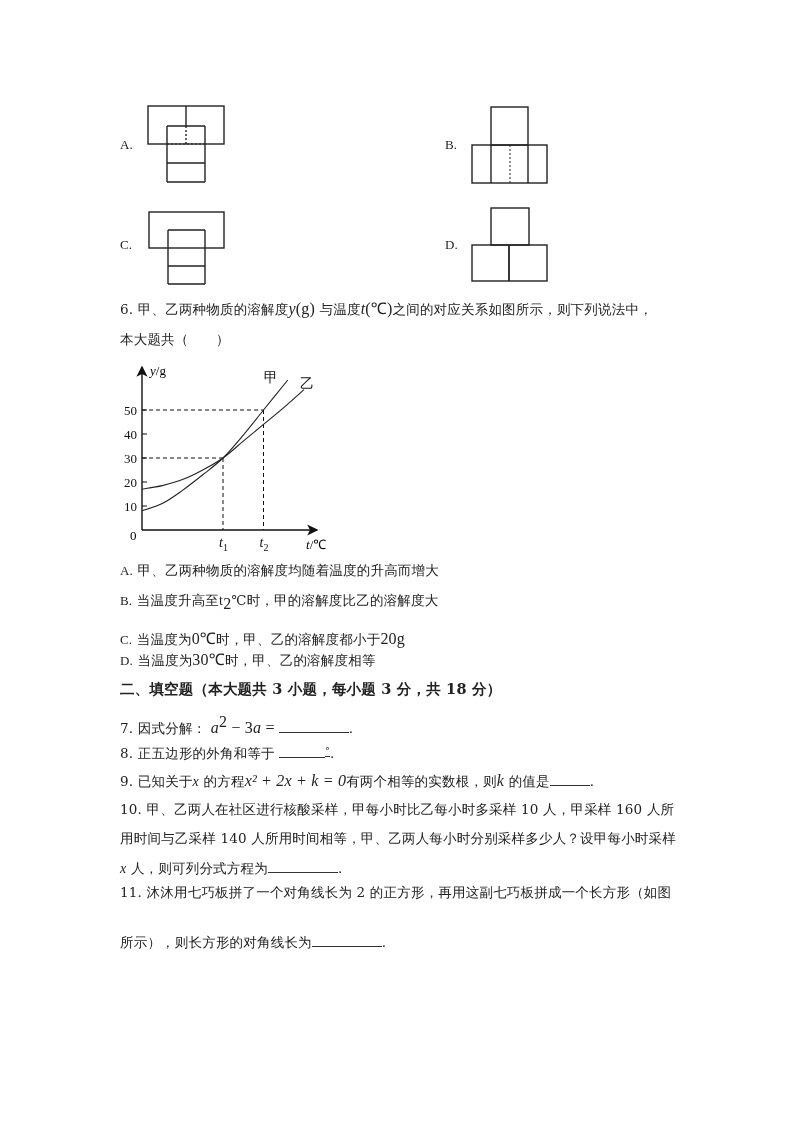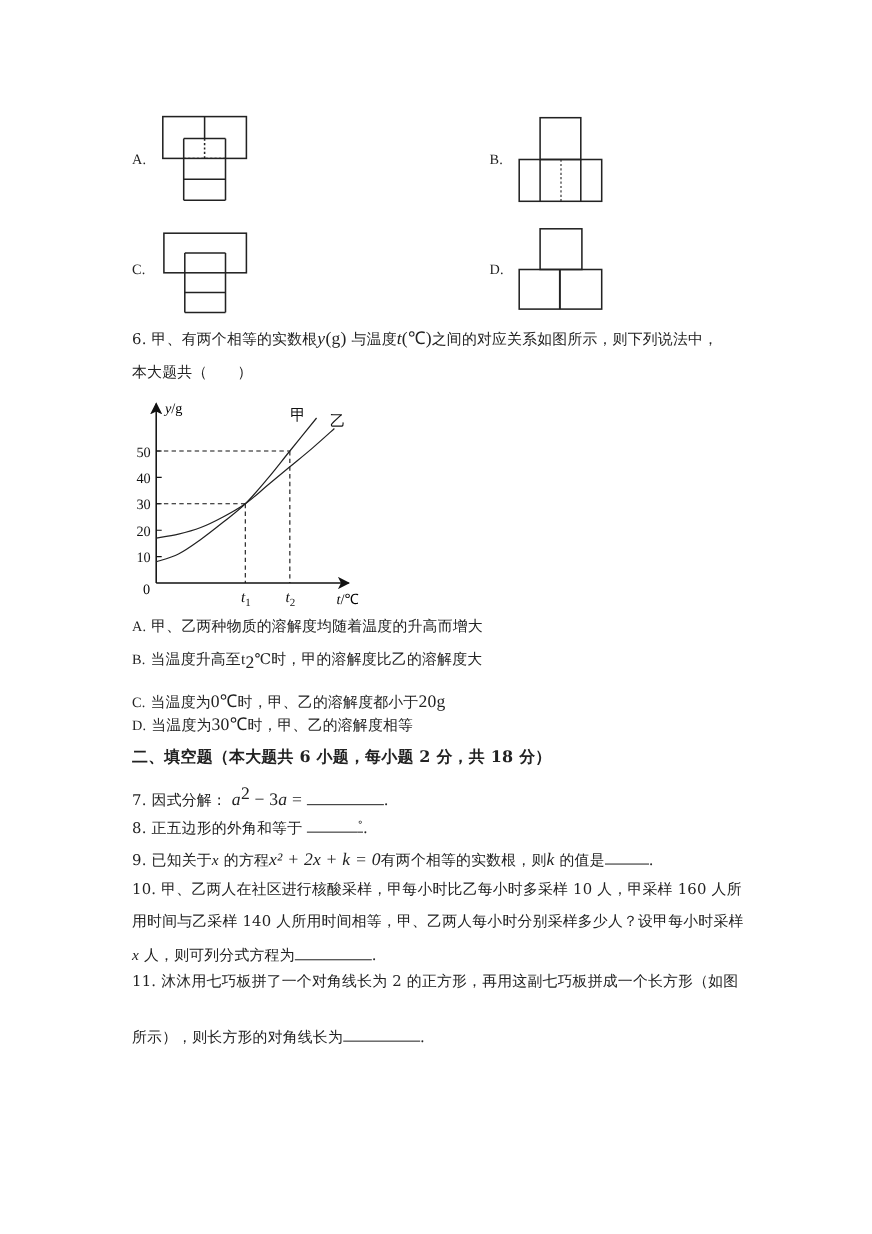--- a/index.html
+++ b/index.html
@@ -69,21 +69,21 @@
     <g fill="none" stroke="#222" stroke-width="1.4">
       <rect x="491" y="208" width="38" height="37"></rect>
       <rect x="472" y="245" width="75" height="36"></rect>
       <line x1="509" y1="245" x2="509" y2="281" stroke-width="1.8"></line>
     </g>
   </svg>
 </div>
 
 <div class="abs txt" style="left:120px;top:300px;">
   <span>6.</span>
-  <span>甲、有两个相等的实数根</span><span class="math">y</span><span class="mathr">(g)</span>
+  <span>甲、乙两种物质的溶解度</span><span class="math">y</span><span class="mathr">(g)</span>
   <span>与温度</span><span class="math">t</span><span class="mathr">(℃)</span><span>之间的对应关系如图所示，则下列说法中，</span>
 </div>
 <div class="abs txt" style="left:120px;top:330px;">本大题共（　　）</div>
 
 <div class="abs" style="left:110px;top:355px;width:230px;height:200px;">
   <svg id="chart-svg" width="230" height="200" style="font-family:'Liberation Serif',serif;">
     <defs>
       <marker id="arrow" markerWidth="8" markerHeight="8" refX="7" refY="4" orient="auto">
         <path d="M0,0 L8,4 L0,8 L2,4 Z" fill="#111"></path>
       </marker>
@@ -134,21 +134,21 @@
 </div>
 <div class="abs txt" style="left:120px;top:630px;">
   <span class="opt-label">C.</span>
   <span>当温度为</span><span class="mathr">0℃</span><span>时，甲、乙的溶解度都小于</span><span class="mathr">20g</span>
 </div>
 <div class="abs txt" style="left:120px;top:651px;">
   <span class="opt-label">D.</span>
   <span>当温度为</span><span class="mathr">30℃</span><span>时，甲、乙的溶解度相等</span>
 </div>
 
-<div class="abs txt section-title" style="left:120px;top:680px;">二、填空题（本大题共 6 小题，每小题 2 分，共 18 分）</div>
+<div class="abs txt section-title" style="left:120px;top:680px;">二、填空题（本大题共 3 小题，每小题 3 分，共 18 分）</div>
 
 <div class="abs txt" style="left:120px;top:713px;">
   <span>7.</span>
   <span>因式分解：</span>
   <span class="math">a</span><sup class="mathr">2</sup><span class="mathr"> − 3</span><span class="math">a</span><span class="mathr"> = </span><span class="blank" style="width:70px;"></span><span>.</span>
 </div>
 
 <div class="abs txt" style="left:120px;top:742px;">
   <span>8.</span>
   <span>正五边形的外角和等于</span>

